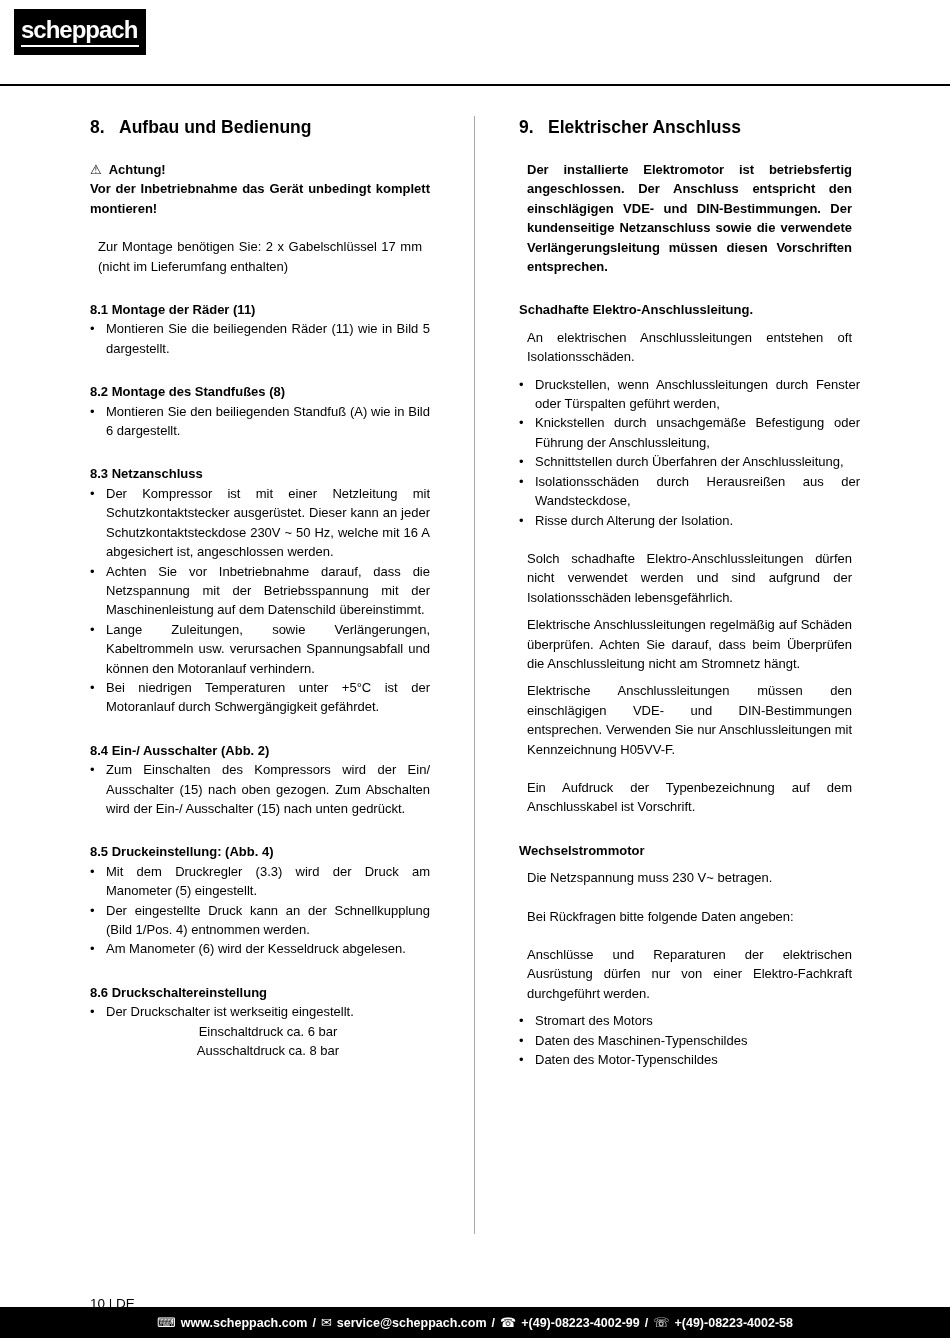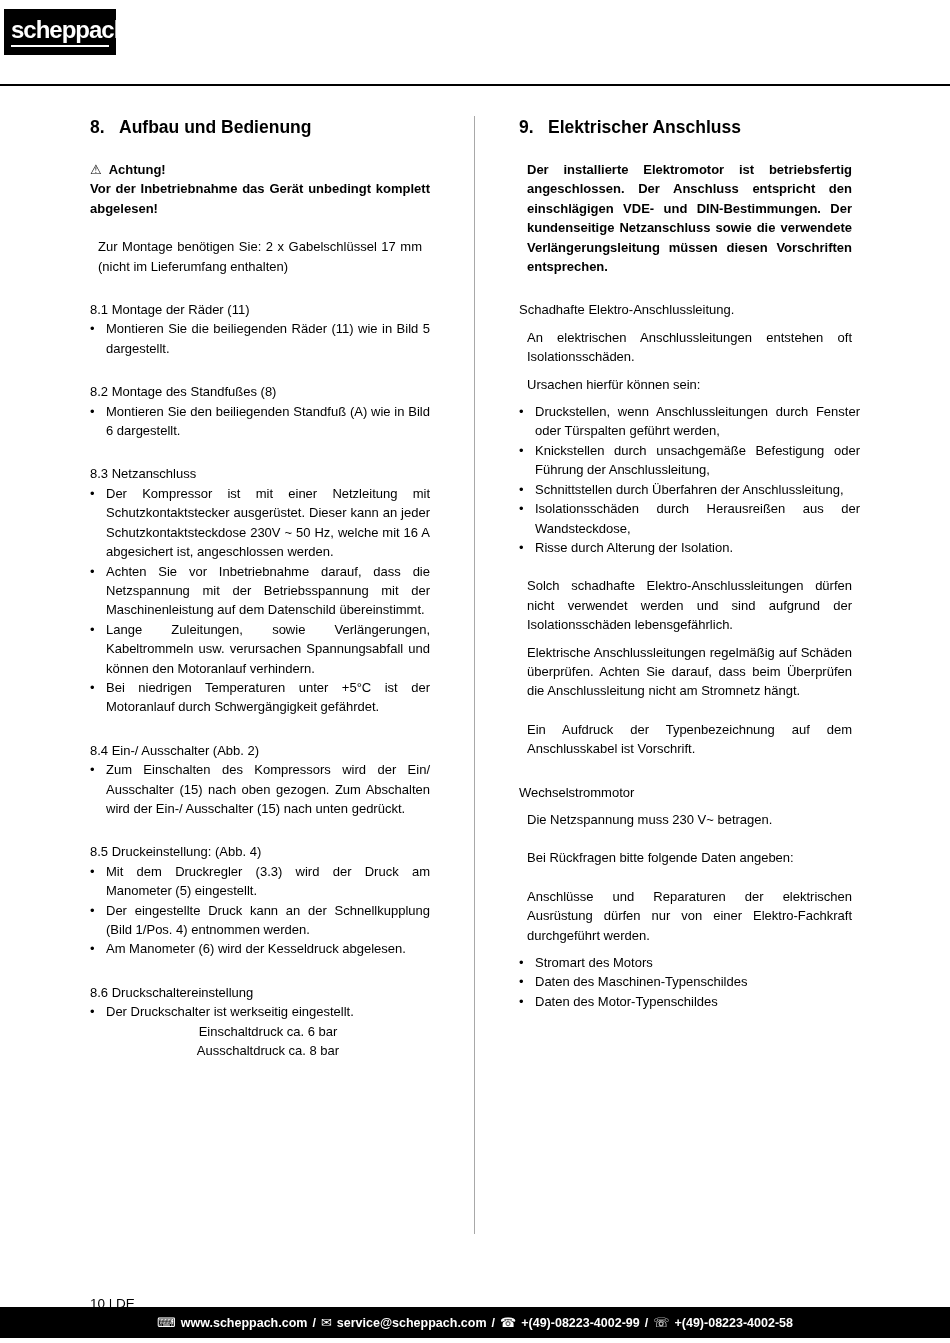--- a/index.html
+++ b/index.html
@@ -2,39 +2,39 @@
 <html lang="de"><head>
 <meta charset="utf-8">
 <style>
   html,body{margin:0;padding:0;background:#ffffff;}
   .page{
     position:relative;width:950px;height:1343px;background:#fff;
     font-family:"Liberation Sans",sans-serif;color:#000;overflow:hidden;
   }
   
   .logo{
-    position:absolute;left:4px;top:9px;width:112px;height:46px;background:#000;
+    position:absolute;left:14px;top:9px;width:132px;height:46px;background:#000;
     box-sizing:border-box;padding:5px 7px;display:flex;flex-direction:column;justify-content:center;
   }
   .logo-text{color:#fff;font-weight:bold;font-size:24px;line-height:1;letter-spacing:-1px;}
   .logo-underline{height:2px;background:#fff;margin-top:3px;}
   .header-rule{position:absolute;left:0;top:84px;width:100%;height:2px;background:#000;}
   
   .columns{position:absolute;left:90px;top:116px;width:770px;display:grid;grid-template-columns:340px 1fr 341px;align-items:start;}
   .col{font-size:13px;line-height:19.4px;text-align:justify;hyphens:auto;-webkit-hyphens:auto;}
   .col-divider{width:1px;height:1118px;background:#a8a8a8;justify-self:center;}
   .h2{display:flex;font-size:17.5px;font-weight:bold;line-height:22px;margin:0 0 22px 0;text-align:left;}
   .h2 .num{flex:none;width:29px;}
   .warn-title{font-weight:bold;text-align:left;}
   .warn-icon{margin-right:7px;font-weight:normal;}
   .warn-body{font-weight:bold;}
   .p{margin:8px;}
   .p.gap{margin-top:19px;}
   .p.bold{font-weight:bold;}
-  .h3{font-weight:normal;margin:24px 0 0 0;text-align:left;}
+  .h3{font-weight:bold;margin:24px 0 0 0;text-align:left;}
   .ul{margin:0;}
   .li{display:flex;}
   .li .bullet{flex:none;width:16px;}
   .li .li-text{flex:1;}
   .lines{margin-left:16px;text-align:center;}
   
   .page-marker{position:absolute;left:90px;top:1296px;font-size:13.5px;}
   .footer-bar{
     position:absolute;left:0;bottom:5px;width:100%;height:31px;background:#000;color:#fff;
     display:flex;align-items:center;justify-content:center;font-size:12.5px;font-weight:bold;
@@ -56,21 +56,21 @@
   <div class="header-rule"></div>
 
   <main class="columns">
     <section class="col" id="col-left">
         <div class="h2">
           <span class="num">8.</span>
           <span>Aufbau und Bedienung</span>
         </div>
         <div class="warn">
           <div class="warn-title"><span class="warn-icon">⚠</span><span>Achtung!</span></div>
-          <div class="warn-body">Vor der Inbetriebnahme das Gerät unbedingt komplett abgelesen!</div>
+          <div class="warn-body">Vor der Inbetriebnahme das Gerät unbedingt komplett montieren!</div>
         </div>
         <div class="p gap">Zur Montage benötigen Sie: 2 x Gabelschlüssel 17 mm (nicht im Lieferumfang enthalten)</div>
         <div class="h3">8.1 Montage der Räder (11)</div>
         <div class="ul">
           <div class="li">
             <span class="bullet">•</span>
             <div class="li-text">Montieren Sie die beiliegenden Räder (11) wie in Bild 5 dargestellt.</div>
           </div>
         </div>
         <div class="h3">8.2 Montage des Standfußes (8)</div>
@@ -135,21 +135,20 @@
       </section>
     <div class="col-divider"></div>
     <section class="col" id="col-right">
         <div class="h2">
           <span class="num">9.</span>
           <span>Elektrischer Anschluss</span>
         </div>
         <div class="p bold">Der installierte Elektromotor ist betriebsfertig angeschlossen. Der Anschluss entspricht den einschlägigen VDE- und DIN-Bestimmungen. Der kundenseitige Netzanschluss sowie die verwendete Verlängerungsleitung müssen diesen Vorschriften entsprechen.</div>
         <div class="h3">Schadhafte Elektro-Anschlussleitung.</div>
         <div class="p">An elektrischen Anschlussleitungen entstehen oft Isolationsschäden.</div>
-        <div class="p">Ursachen hierfür können sein:</div>
         <div class="ul">
           <div class="li">
             <span class="bullet">•</span>
             <div class="li-text">Druckstellen, wenn Anschlussleitungen durch Fenster oder Türspalten geführt werden,</div>
           </div>
           <div class="li">
             <span class="bullet">•</span>
             <div class="li-text">Knickstellen durch unsachgemäße Befestigung oder Führung der Anschlussleitung,</div>
           </div>
           <div class="li">
@@ -160,20 +159,21 @@
             <span class="bullet">•</span>
             <div class="li-text">Isolationsschäden durch Herausreißen aus der Wandsteckdose,</div>
           </div>
           <div class="li">
             <span class="bullet">•</span>
             <div class="li-text">Risse durch Alterung der Isolation.</div>
           </div>
         </div>
         <div class="p gap">Solch schadhafte Elektro-Anschlussleitungen dürfen nicht verwendet werden und sind aufgrund der Isolationsschäden lebensgefährlich.</div>
         <div class="p">Elektrische Anschlussleitungen regelmäßig auf Schäden überprüfen. Achten Sie darauf, dass beim Überprüfen die Anschlussleitung nicht am Stromnetz hängt.</div>
+        <div class="p">Elektrische Anschlussleitungen müssen den einschlägigen VDE- und DIN-Bestimmungen entsprechen. Verwenden Sie nur Anschlussleitungen mit Kennzeichnung H05VV-F.</div>
         <div class="p gap">Ein Aufdruck der Typenbezeichnung auf dem Anschlusskabel ist Vorschrift.</div>
         <div class="h3">Wechselstrommotor</div>
         <div class="p">Die Netzspannung muss 230 V~ betragen.</div>
         <div class="p gap">Bei Rückfragen bitte folgende Daten angeben:</div>
         <div class="p gap">Anschlüsse und Reparaturen der elektrischen Ausrüstung dürfen nur von einer Elektro-Fachkraft durchgeführt werden.</div>
         <div class="ul">
           <div class="li">
             <span class="bullet">•</span>
             <div class="li-text">Stromart des Motors</div>
           </div>

